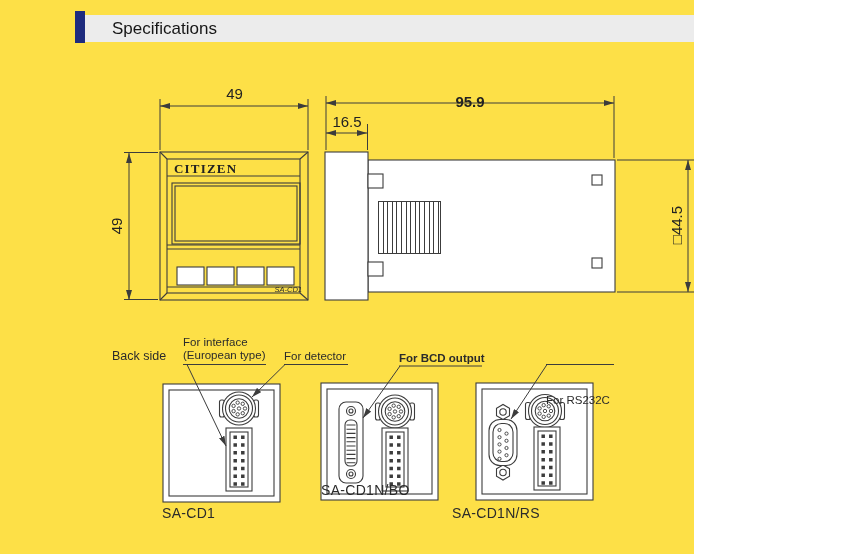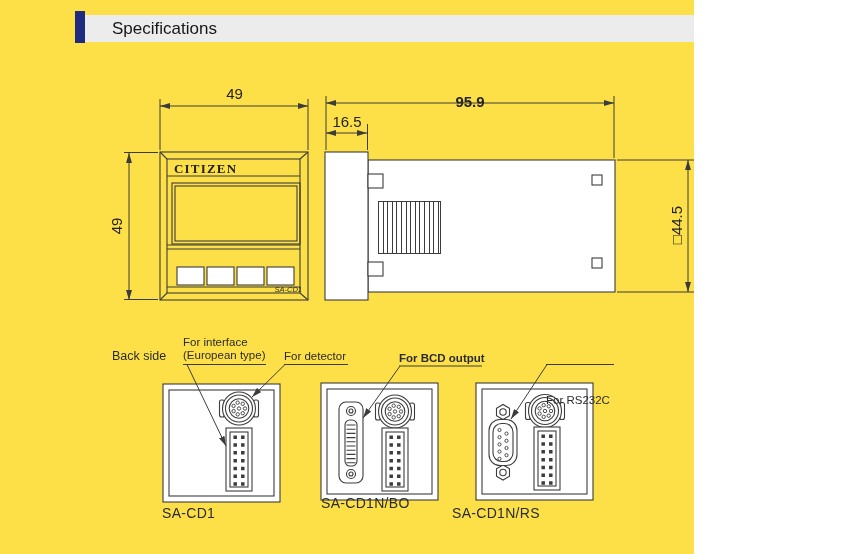--- a/index.html
+++ b/index.html
@@ -198,15 +198,15 @@
 
   <div class="t callout" style="left:183px;top:336px;">
     <span>For interface</span>
     <span>(European type)</span>
   </div>
   <div class="t callout" style="left:284px;top:350px;">For detector</div>
   <div class="t callout" style="left:399px;top:352px;font-weight:bold;">For BCD output</div>
   <div class="t callout" style="left:546px;top:350px;margin-top:44px;">For RS232C</div>
 
   <div class="t panel-label" style="left:162px;top:505px;">SA-CD1</div>
-  <div class="t panel-label" style="left:321px;top:495px;">SA-CD1N/BO</div>
+  <div class="t panel-label" style="left:321px;top:482px;">SA-CD1N/BO</div>
   <div class="t panel-label" style="left:452px;top:505px;">SA-CD1N/RS</div>
 </div>
 
 </body></html>

